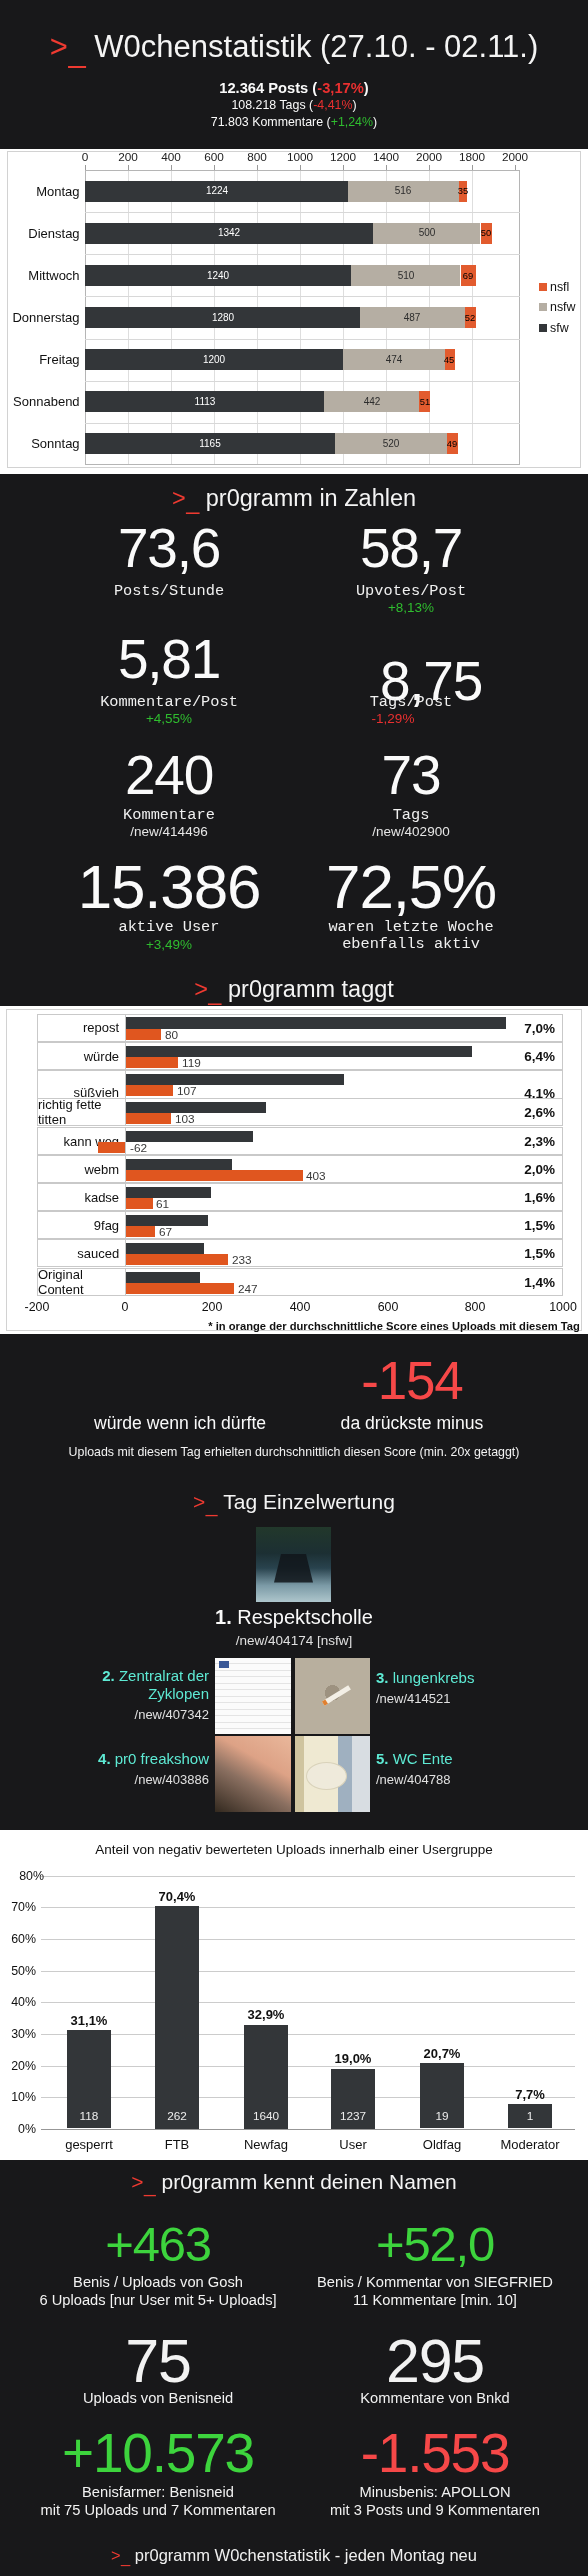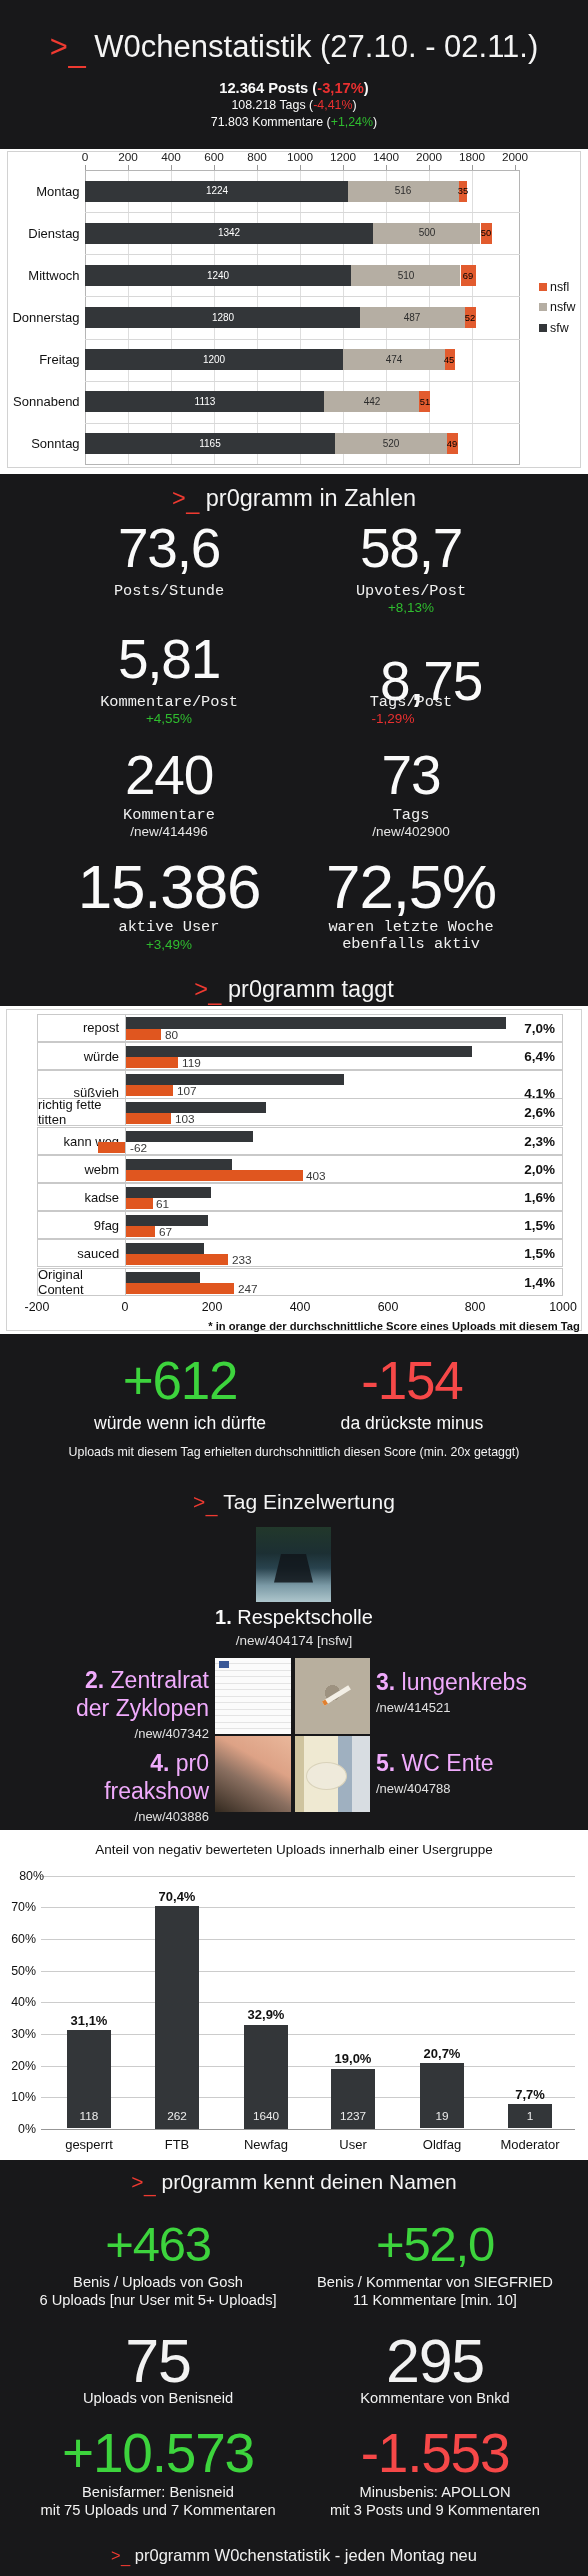--- a/index.html
+++ b/index.html
@@ -70,21 +70,21 @@
         background:#10151a;clip-path:polygon(18% 0,82% 0,100% 100%,0 100%);opacity:.85;}
   .thumb2{background:repeating-linear-gradient(180deg,#fbfbfb 0 5.3px,#e4e4e4 5.3px 6.5px);}
   .thumb2::before{content:"";position:absolute;left:5%;top:4%;width:13%;height:9%;background:#3b5998;}
   .thumb3{background:radial-gradient(circle at 50% 46%,#9d9280 0 14%,rgba(0,0,0,0) 14%),#b8af9e;}
   .thumb3::before{content:"";position:absolute;left:34%;top:46%;width:36%;height:7%;
         background:#f3efe6;border-left:4.7px solid #e08030;transform:rotate(-32deg);}
   .thumb4{background:linear-gradient(210deg,#e9b79b 0%,#dda286 35%,#8a6f60 60%,#33291f 100%);}
   .thumb5{background:linear-gradient(90deg,#cfc49f 0 12%,#efe9d2 12% 58%,#9fb0c0 58% 76%,#d8dde2 76% 100%);}
   .thumb5::before{content:"";position:absolute;left:14%;top:34%;width:52%;height:34%;
         border-radius:50%;background:#efeadb;border:1.8px solid #d9d2ba;}
-  .ew-name{font-size:23px;color:#f0abfc;line-height:1.2;}
+  .ew-name{font-size:15px;color:#5eead4;line-height:1.2;}
   .ew-link{font-size:13px;color:#e0e0e0;margin-top:3.5px;}
   .ew-left{text-align:right;}
   .ew-right{text-align:left;}
   .ew1-name{font-size:20px;color:#fafafa;}
   .ew1-link{font-size:13.5px;color:#e0e0e0;}
 
   
   .c3-title{left:294px;font-size:13.5px;color:#111;}
   .g3{position:absolute;height:0.6px;background:#cccccc;}
   .g3.zero{background:#979797;height:1.2px;}
@@ -316,21 +316,20 @@
       <div class="ax2" style="left: 37px; top: 294px;">-200</div>
       <div class="ax2" style="left: 125px; top: 294px;">0</div>
       <div class="ax2" style="left: 212px; top: 294px;">200</div>
       <div class="ax2" style="left: 300px; top: 294px;">400</div>
       <div class="ax2" style="left: 388px; top: 294px;">600</div>
       <div class="ax2" style="left: 475px; top: 294px;">800</div>
       <div class="ax2" style="left: 563px; top: 294px;">1000</div>
     </section>
 
   <section id="score-sec" style="top:1334px;height:496px;">
-    <div class="pos score-big big-green" style="left:180px;top:46px;">+612</div>
     <div class="pos score-big big-red" style="left:412px;top:46px;">-154</div>
     <div class="pos score-lab" style="left:180px;top:89px;">würde wenn ich dürfte</div>
     <div class="pos score-lab" style="left:412px;top:89px;">da drückste minus</div>
     <div class="pos score-note" style="left:294px;top:118px;">Uploads mit diesem Tag erhielten durchschnittlich diesen Score (min. 20x getaggt)</div>
     <h2 class="pos h2 sm" style="top:168px;margin:0;"><span class="prompt"><span>&gt;</span><span class="us">_</span></span><span>Tag Einzelwertung</span></h2>
     <div id="einzelwertung">
         <div class="thumb thumb1" style="left: 256px; top: 193px; width: 75px; height: 75px;"></div>
         <div class="pos ew1-name" style="left: 294px; top: 283px;"><b>1.</b><span> Respektscholle</span></div>
         <div class="pos ew1-link" style="left: 294px; top: 306px;">/new/404174 [nsfw]</div>
         <div class="thumb thumb2" style="left: 215px; top: 324px; width: 76px; height: 76px;"></div>

